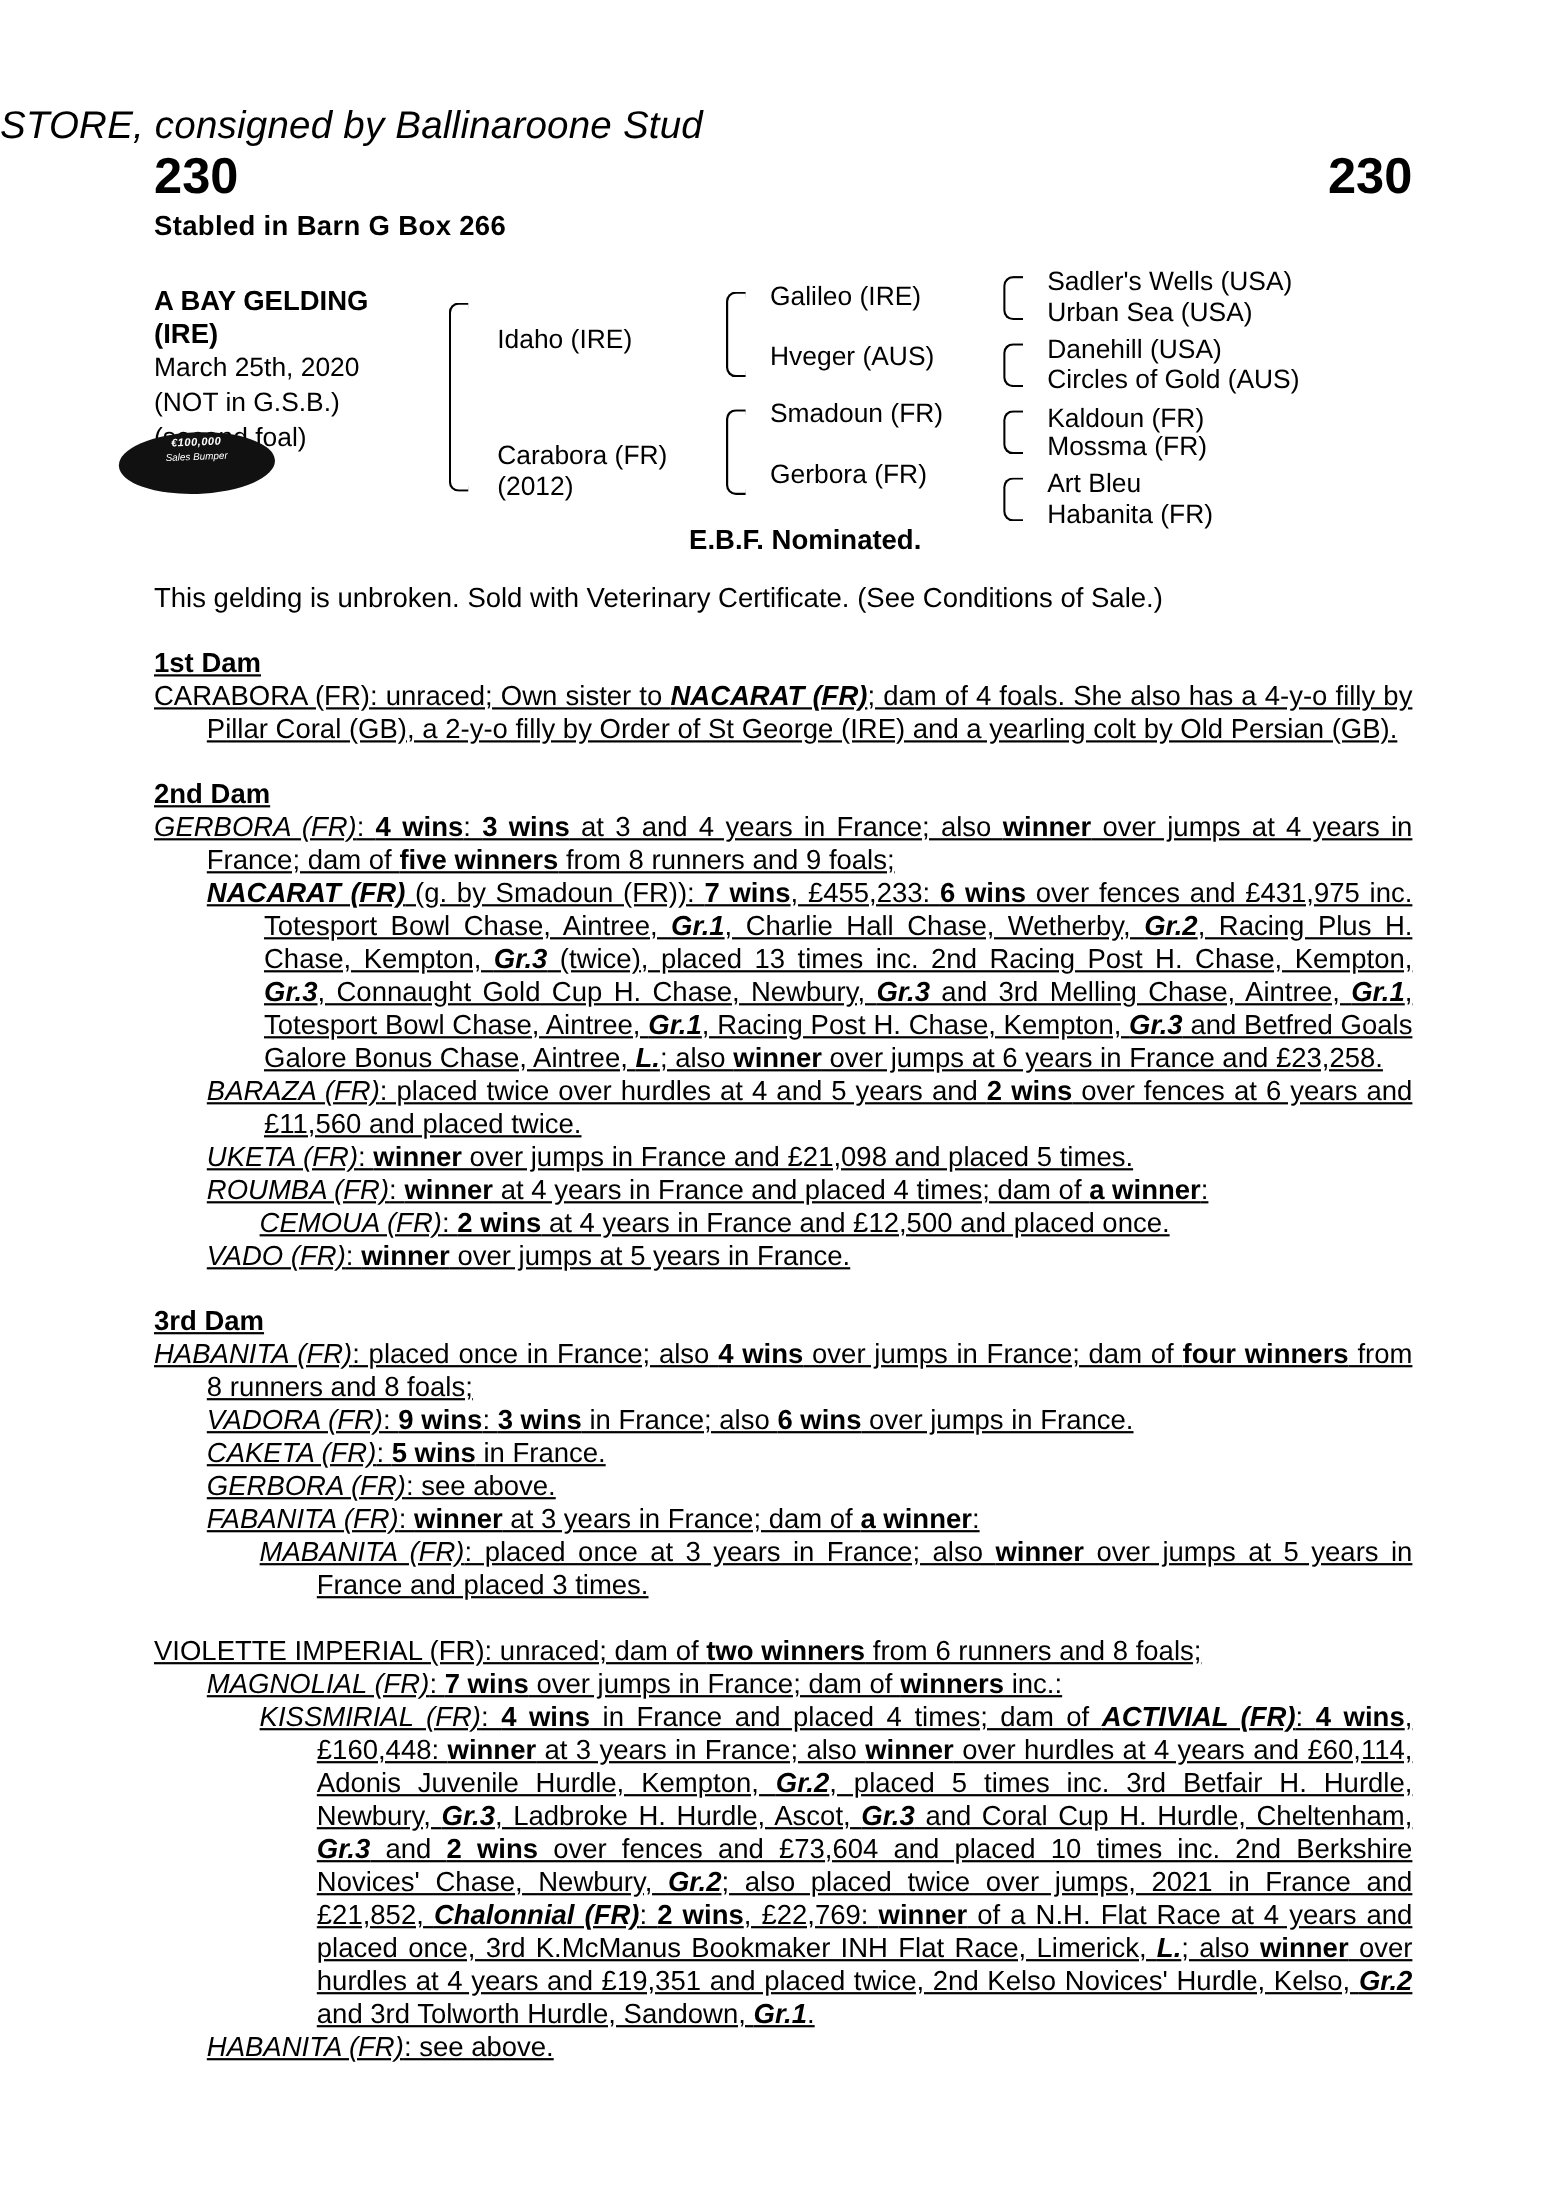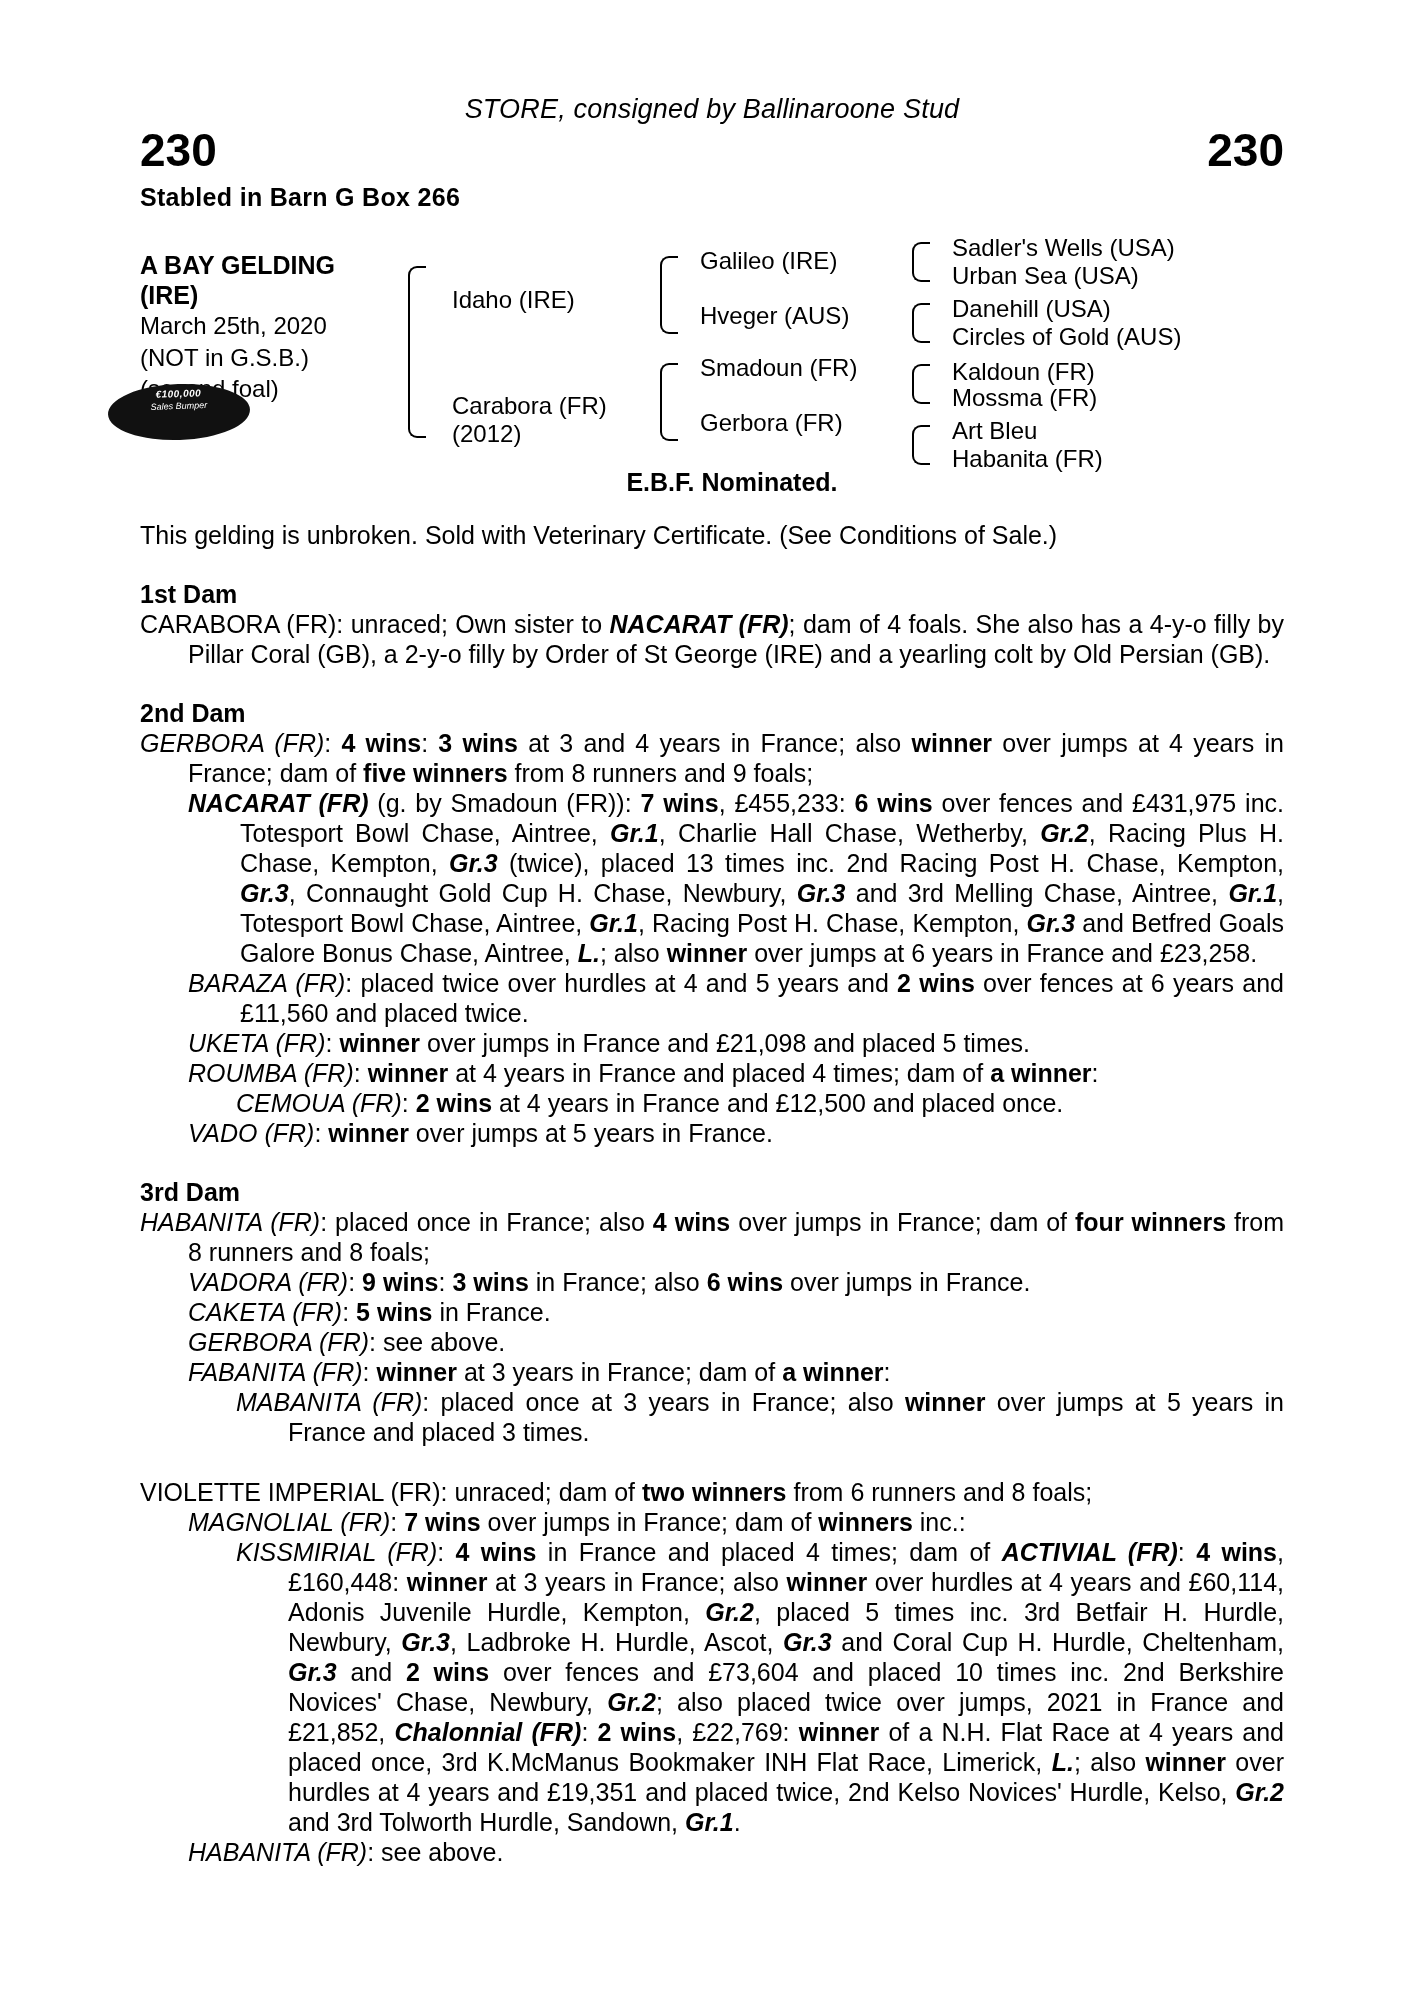--- a/index.html
+++ b/index.html
@@ -14,23 +14,23 @@
     color: #000000;
   }
   .page {
     position: relative;
     width: 1424px;
     height: 2000px;
     padding: 0;
     box-sizing: border-box;
   }
   .consignor {
-    text-align: center;
+    text-align: left;
     font-style: italic;
-    font-size: 27px;
+    font-size: 35px;
     margin: 0;
     padding-top: 94px;
     letter-spacing: 0.2px;
   }
   .lot-row {
     position: relative;
     height: 52px;
     margin-top: 6px;
   }
   .lot-no {
@@ -145,20 +145,21 @@
     padding-left: 40px;
   }
   .note {
     margin: 24px 0 0 140px;
     font-size: 25px;
   }
 
   
   .section {
     margin: 30px 0 0 0;
+    text-decoration: underline;
   }
   .sec-head {
     margin: 0 0 0 140px;
     font-size: 25px;
     font-weight: bold;
   }
   p.tx {
     margin: 0 0 0 140px;
     padding-right: 140px;
     font-size: 25px;

